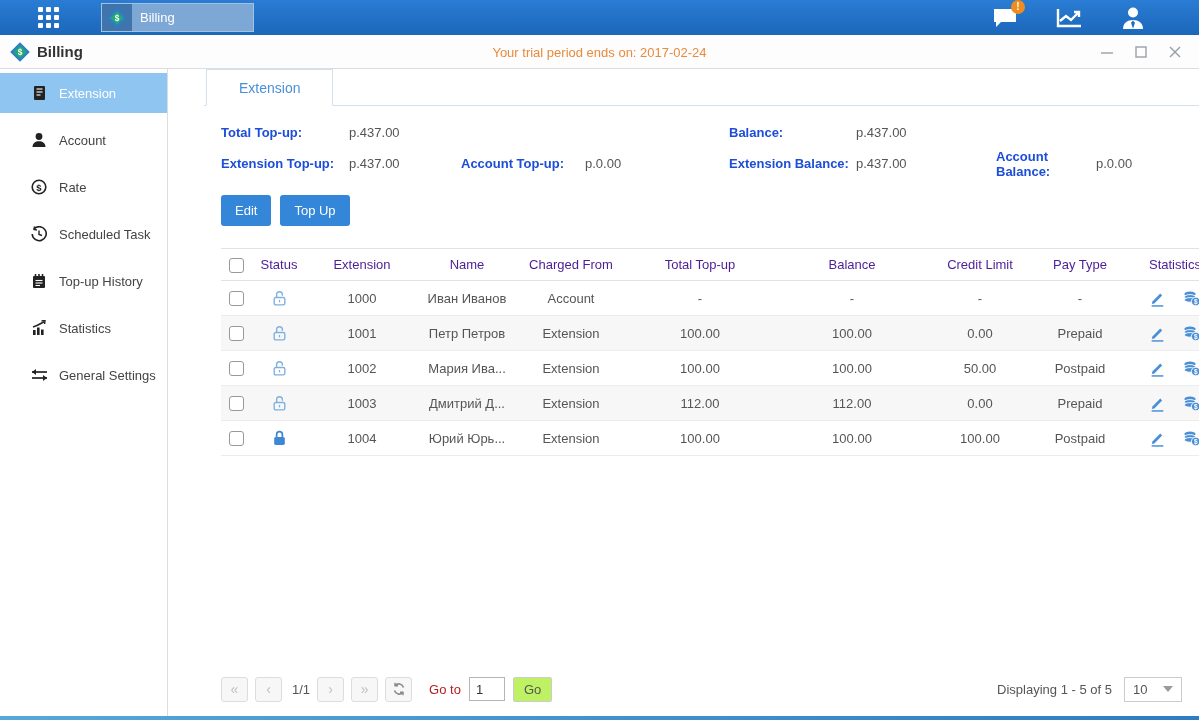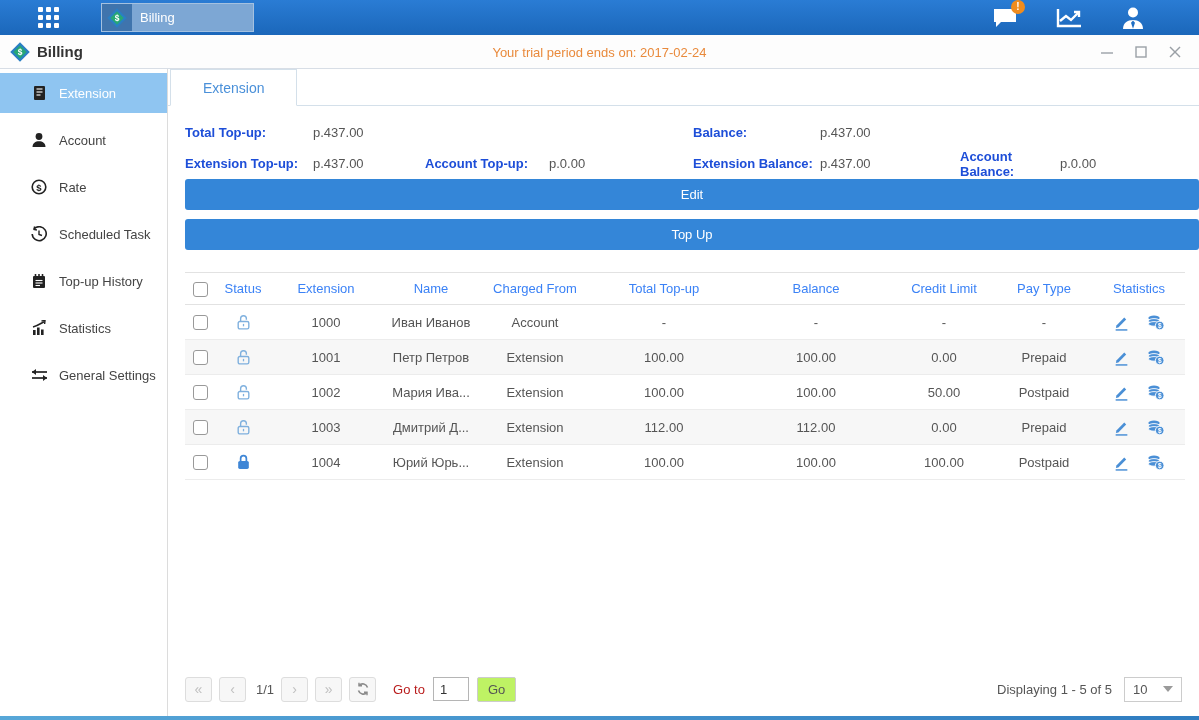--- a/index.html
+++ b/index.html
@@ -18,21 +18,21 @@
   .badge { position:absolute; top:-6px; right:-6px; width:14px; height:14px; background:#f08c1e; border-radius:50%; color:#fff; font-size:10px; font-weight:bold; display:flex; align-items:center; justify-content:center; }
 
   
   .titlebar { height:34px; background:#fdfdfd; border-bottom:1px solid #d8dee6; display:flex; align-items:center; position:relative; flex:0 0 auto; }
   .titlebar .app-title { display:flex; align-items:center; gap:7px; margin-left:10px; font-weight:bold; font-size:15px; color:#333; }
   .trial { position:absolute; left:50%; top:50%; transform:translate(-50%,-50%); color:#e98a3c; font-size:13px; }
   .win-controls { margin-left:auto; margin-right:16px; display:flex; align-items:center; gap:18px; }
   .win-btn { width:16px; height:16px; display:flex; align-items:center; justify-content:center; cursor:pointer; color:#9aa0a6; }
 
   
-  .app-body { flex:1 1 auto; display:flex; min-height:0; }
+  .app-body { flex:1 1 auto; display:flex; min-height:0;gap:36px; }
   .sidebar { width:168px; flex:0 0 auto; border-right:1px solid #dcdcdc; padding-top:4px; }
   .side-item { height:40px; margin-bottom:7px; display:flex; align-items:center; padding-left:30px; cursor:pointer; color:#444; }
   .side-item .s-icon { width:18px; display:flex; justify-content:center; margin-right:11px; }
   .side-item.active { background:#8fc5f1; color:#fff; }
 
   .content { flex:1 1 auto; display:flex; flex-direction:column; min-width:0; }
   .tabbar { height:37px; border-bottom:1px solid #d4e0ea; display:flex; align-items:flex-end; flex:0 0 auto; }
   .tab-active { margin-left:2px; height:37px; padding:0 32px; display:flex; align-items:center; background:#fff; border:1px solid #d4e0ea; border-bottom:1px solid #fff; margin-bottom:-1px; color:#4a90d9; font-size:14px; cursor:pointer; }
 
   
@@ -40,28 +40,28 @@
   .sum-col { display:flex; flex-direction:column; gap:10px; }
   .sum-col.left { width:508px; }
   .sum-row { display:flex; align-items:center; height:21px; }
   .lbl { font-weight:bold; color:#1d4ed8; }
   .left .lbl1 { width:128px; } .left .val1 { width:112px; }
   .left .lbl2 { width:124px; }
   .rightc .lbl1 { width:127px; } .rightc .val1 { width:140px; }
   .rightc .lbl2 { width:100px; }
 
   
-  .btn-row { margin:5px 0 0 17px; display:flex; gap:9px;flex-direction:column; }
+  .btn-row { margin:21px 0 0 17px; display:flex; gap:9px; }
   .btn-blue { background:#3486d8; color:#fff; border:none; font-size:13px; padding:8px 14px; border-radius:3px; cursor:pointer; font-family:inherit; }
 
   
   .tbl-wrap { margin:22px 17px 0 17px; }
   table { width:100%; border-collapse:collapse; table-layout:fixed; }
   thead tr { border-top:1px solid #e2e2e2; border-bottom:1px solid #e2e2e2; }
-  th { font-weight:normal; color:#3b82f6; height:32px; text-align:center; }
+  th { font-weight:normal; color:#4c1d95; height:32px; text-align:center; }
   td { height:35px; text-align:center; color:#555; }
   tbody tr { border-bottom:1px solid #ececec; }
   tbody tr:nth-child(even) { background:#f7f7f7; }
   .col-chk { width:30px; } .col-status { width:56px; } .col-ext { width:110px; }
   .col-name { width:100px; } .col-charged { width:108px; } .col-topup { width:150px; }
   .col-bal { width:154px; } .col-credit { width:102px; } .col-pay { width:98px; } .col-op { width:92px; }
   .checkbox { display:inline-block; width:15px; height:15px; border:1px solid #999; border-radius:3px; background:#fff; vertical-align:middle; cursor:pointer; }
   .op-icons { display:flex; justify-content:center; gap:16px; align-items:center; }
   .op-icons svg { cursor:pointer; }
 

